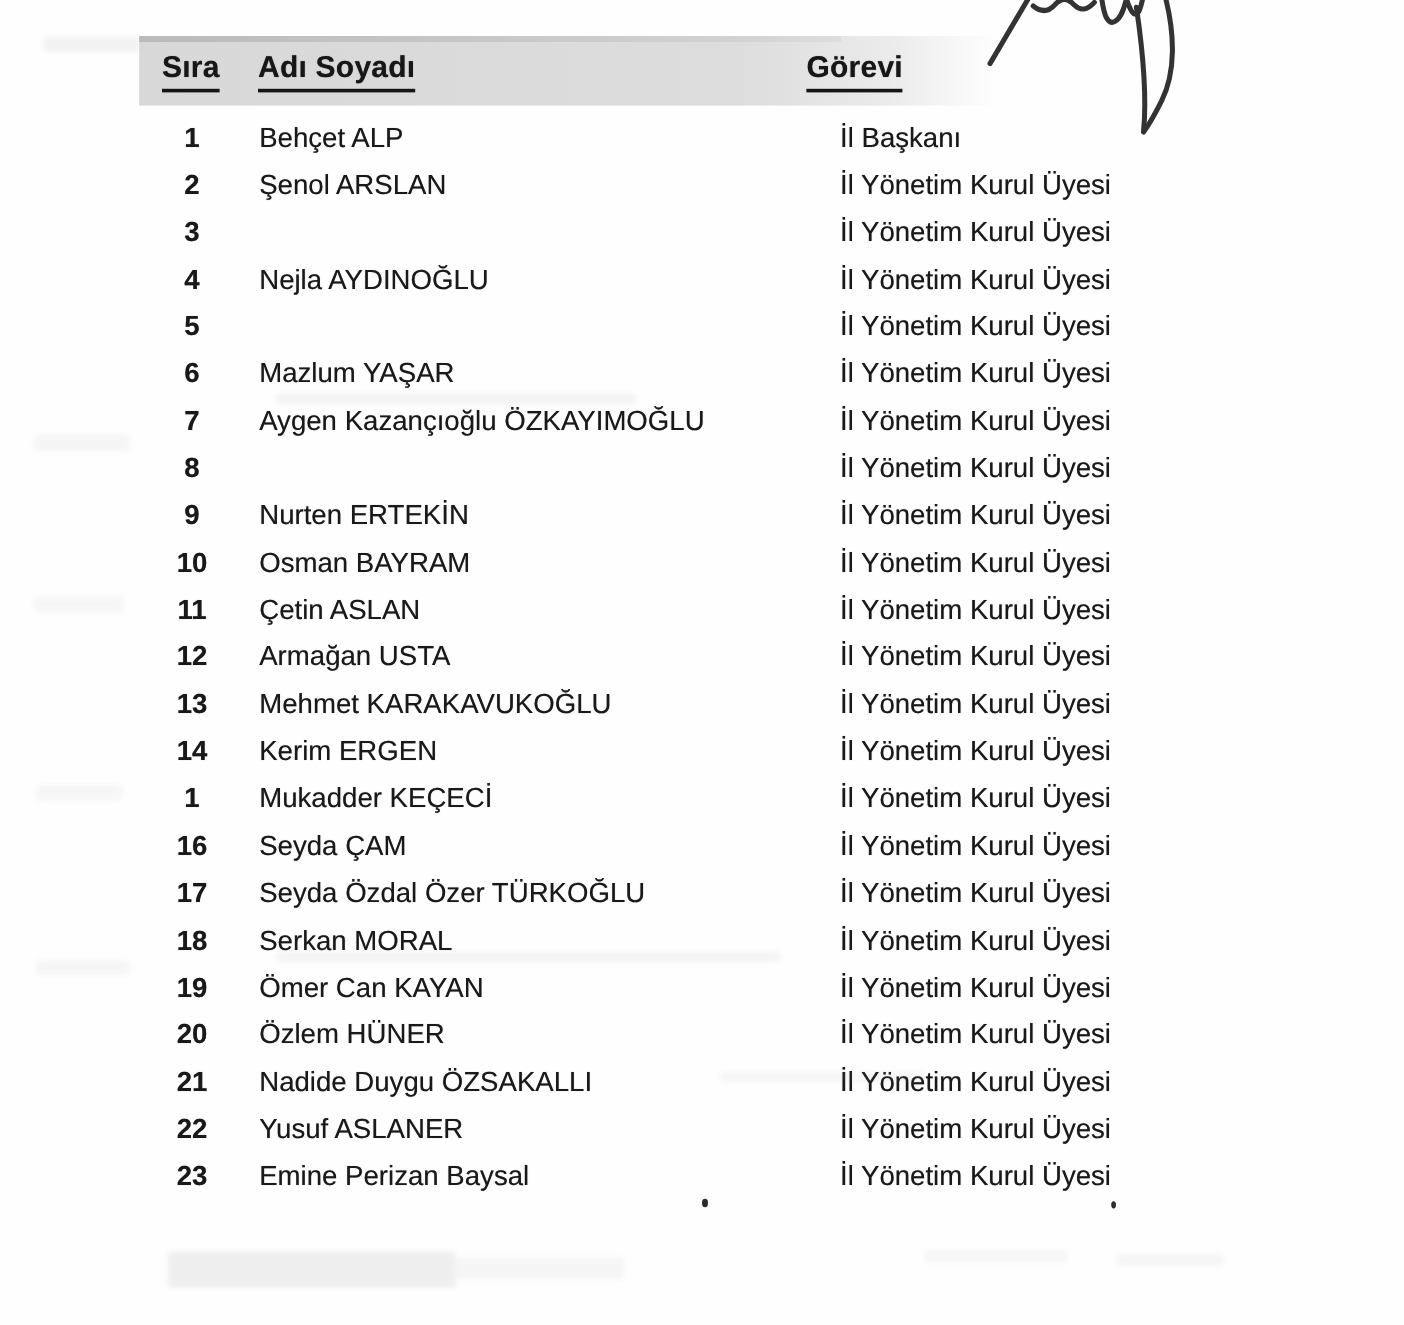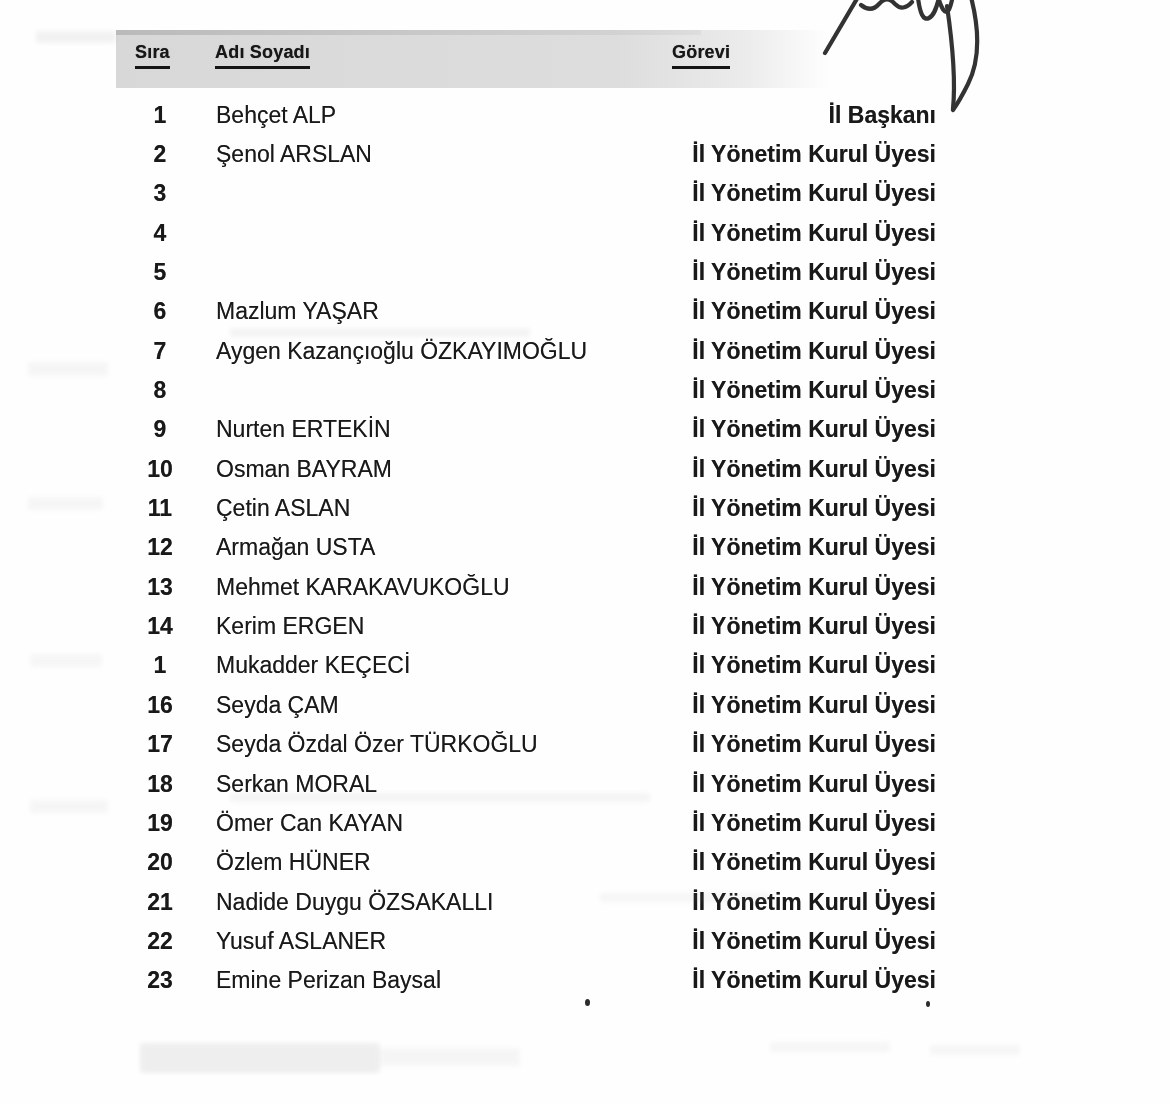--- a/index.html
+++ b/index.html
@@ -20,41 +20,41 @@
       rgba(218,218,218,.92) 70%,
       rgba(220,220,220,.55) 88%,
       rgba(222,222,222,0) 100%);
   }
   .header-band::before{
     content:"";position:absolute;left:0;top:0;right:18%;height:5px;
     background:linear-gradient(to right,rgba(150,150,150,.45),rgba(170,170,170,.15));
   }
 
   .hdr{
-    position:absolute;top:42px;font-size:18px;font-weight:700;
+    position:absolute;top:42px;font-size:25px;font-weight:700;
     letter-spacing:.2px;color:#171717;
     text-shadow:0 0 .7px rgba(10,10,10,.6);
   }
   .hdr .u{display:inline-block;border-bottom:3.5px solid #151515;padding-bottom:3px;}
   .hdr-sira{left:135px;}
   .hdr-ad{left:215px;}
   .hdr-gorev{left:672px;width:300px;text-align:left;}
 
   
   .rows{position:absolute;left:0;top:95px;width:1170px;}
   .row{position:relative;height:39.35px;}
   .cell{
     position:absolute;top:50%;transform:translateY(-50%);
     font-size:23px;color:#191919;
     text-shadow:0 0 .6px rgba(15,15,15,.55);
     white-space:nowrap;
   }
   .cell-sira{left:128px;width:64px;text-align:center;font-weight:700;}
   .cell-name{left:216px;width:480px;font-weight:400;}
-  .cell-gorev{left:636px;width:300px;text-align:right;font-weight:700;}
+  .cell-gorev{left:700px;width:300px;text-align:left;font-weight:400;}
 
   
   .sig{position:absolute;left:815px;top:0;width:175px;height:122px;}
 
   
   .smudge{position:absolute;background:#9a9a9a;filter:blur(2px);border-radius:3px;}
   .speck{position:absolute;width:5px;height:7px;background:#2c2c2c;border-radius:50%;}
 </style>
 </head>
 <body>
@@ -86,20 +86,21 @@
       <div class="cell cell-gorev">İl Yönetim Kurul Üyesi</div>
     </div>
 
     <div class="row">
       <div class="cell cell-sira">3</div>
       <div class="cell cell-gorev">İl Yönetim Kurul Üyesi</div>
     </div>
 
     <div class="row">
       <div class="cell cell-sira">4</div>
+      <div class="cell cell-name">Nejla AYDINOĞLU</div>
       <div class="cell cell-gorev">İl Yönetim Kurul Üyesi</div>
     </div>
 
     <div class="row">
       <div class="cell cell-sira">5</div>
       <div class="cell cell-gorev">İl Yönetim Kurul Üyesi</div>
     </div>
 
     <div class="row">
       <div class="cell cell-sira">6</div>

